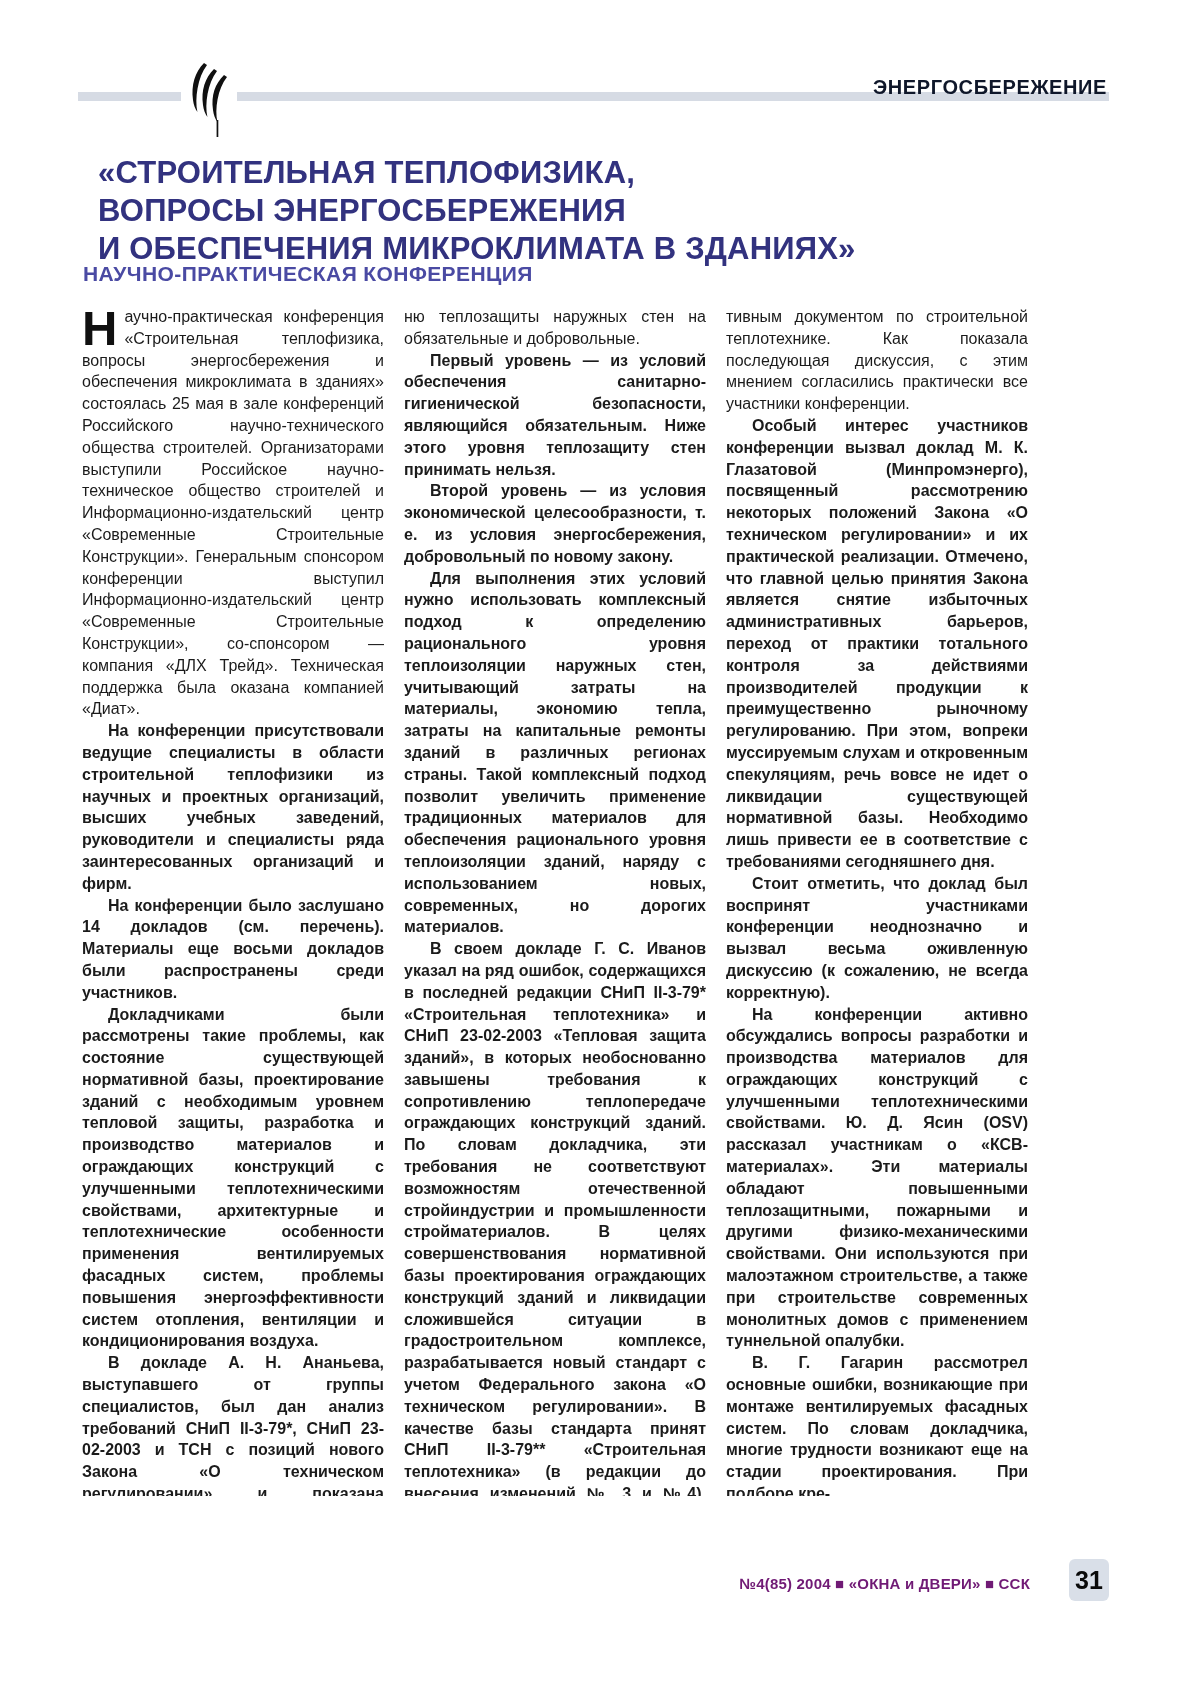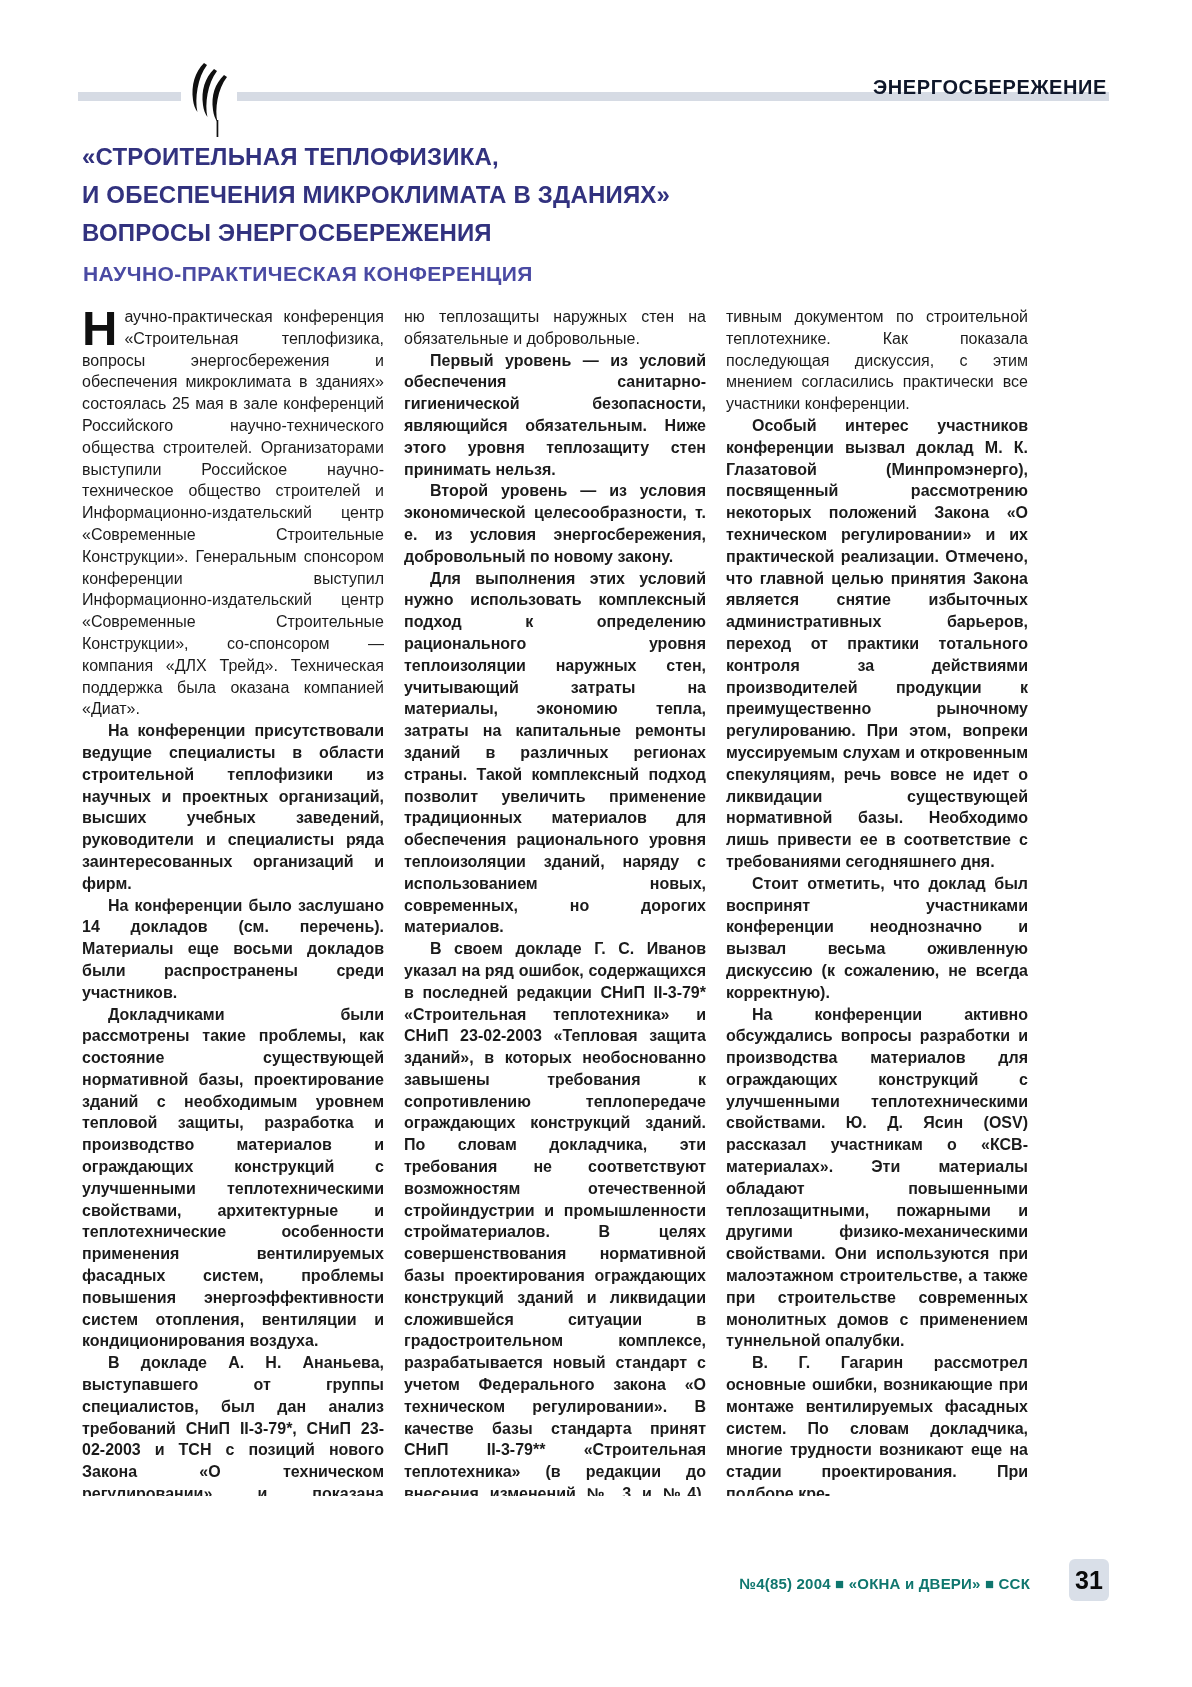--- a/index.html
+++ b/index.html
@@ -28,22 +28,22 @@
     position: absolute;
     top: 76px; right: 85px;
     font-size: 20px;
     font-weight: bold;
     letter-spacing: 0.6px;
     color: #0f172a;
   }
   .title {
     position: absolute;
     left: 82px; top: 138px;
-    margin: 0;
-    font-size: 24px;
+    margin: 16px;
+    font-size: 31px;
     font-weight: bold;
     line-height: 38px;
     letter-spacing: 0.2px;
     color: #32327f;
   }
   .title span { display: block; }
   .subtitle {
     position: absolute;
     left: 83px; top: 262px;
     font-size: 21px;
@@ -77,21 +77,21 @@
     line-height: 38px;
     font-weight: bold;
     color: #101010;
     padding: 3px 7px 0 0;
   }
   .footer-issue {
     position: absolute;
     top: 1575px; right: 162px;
     font-size: 15px;
     font-weight: bold;
-    color: #0f766e;
+    color: #701a75;
     letter-spacing: 0.2px;
   }
   .page-box {
     position: absolute;
     left: 1069px; top: 1559px;
     width: 40px; height: 42px;
     background: #d9dfe8;
     display: flex;
     align-items: center;
     justify-content: center;
@@ -116,22 +116,22 @@
         <path d="M40 13 C31 22 27 33 29 48 C29.6 53 31.2 57 33.4 60 C30.6 47 33.6 27 43 15 Z"></path>
         <rect x="32.6" y="58" width="1.7" height="17"></rect>
       </g>
     </svg>
   </div>
 
   <div class="section-label">ЭНЕРГОСБЕРЕЖЕНИЕ</div>
 
   <h1 class="title">
     <span>«СТРОИТЕЛЬНАЯ ТЕПЛОФИЗИКА,</span>
+    <span>ВОПРОСЫ ЭНЕРГОСБЕРЕЖЕНИЯ</span>
     <span>И ОБЕСПЕЧЕНИЯ МИКРОКЛИМАТА В ЗДАНИЯХ»</span>
-    <span>ВОПРОСЫ ЭНЕРГОСБЕРЕЖЕНИЯ</span>
   </h1>
 
   <div class="subtitle">НАУЧНО-ПРАКТИЧЕСКАЯ КОНФЕРЕНЦИЯ</div>
 
   <div class="columns">
     <div class="col">
         <p class="para"><span class="dropcap">Н</span>аучно-практическая конференция «Строительная теплофизика, вопросы энергосбережения и обеспечения микроклимата в зданиях» состоялась 25 мая в зале конференций Российского научно-технического общества строителей. Организаторами выступили Российское научно-техническое общество строителей и Информационно-издательский центр «Современные Строительные Конструкции». Генеральным спонсором конференции выступил Информационно-издательский центр «Современные Строительные Конструкции», со-спонсором — компания «ДЛХ Трейд». Техническая поддержка была оказана компанией «Диат».</p>
         <p class="para indent">На конференции присутствовали ведущие специалисты в области строительной теплофизики из научных и проектных организаций, высших учебных заведений, руководители и специалисты ряда заинтересованных организаций и фирм.</p>
         <p class="para indent">На конференции было заслушано 14 докладов (см. перечень). Материалы еще восьми докладов были распространены среди участников.</p>
         <p class="para indent">Докладчиками были рассмотрены такие проблемы, как состояние существующей нормативной базы, проектирование зданий с необходимым уровнем тепловой защиты, разработка и производство материалов и ограждающих конструкций с улучшенными теплотехническими свойствами, архитектурные и теплотехнические особенности применения вентилируемых фасадных систем, проблемы повышения энергоэффективности систем отопления, вентиляции и кондиционирования воздуха.</p>

